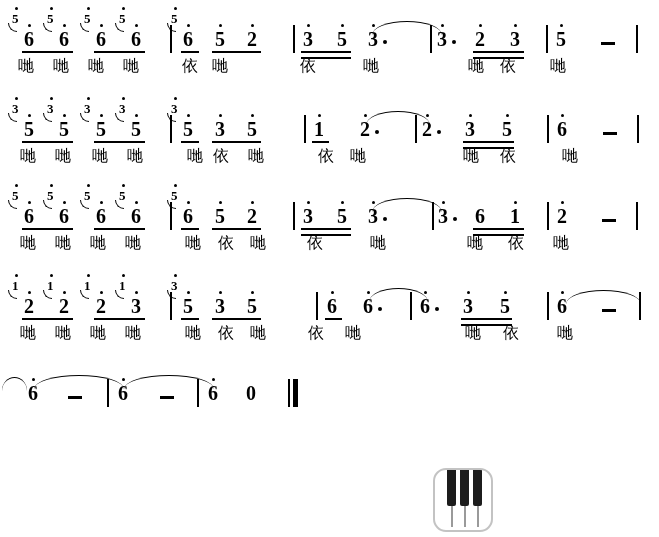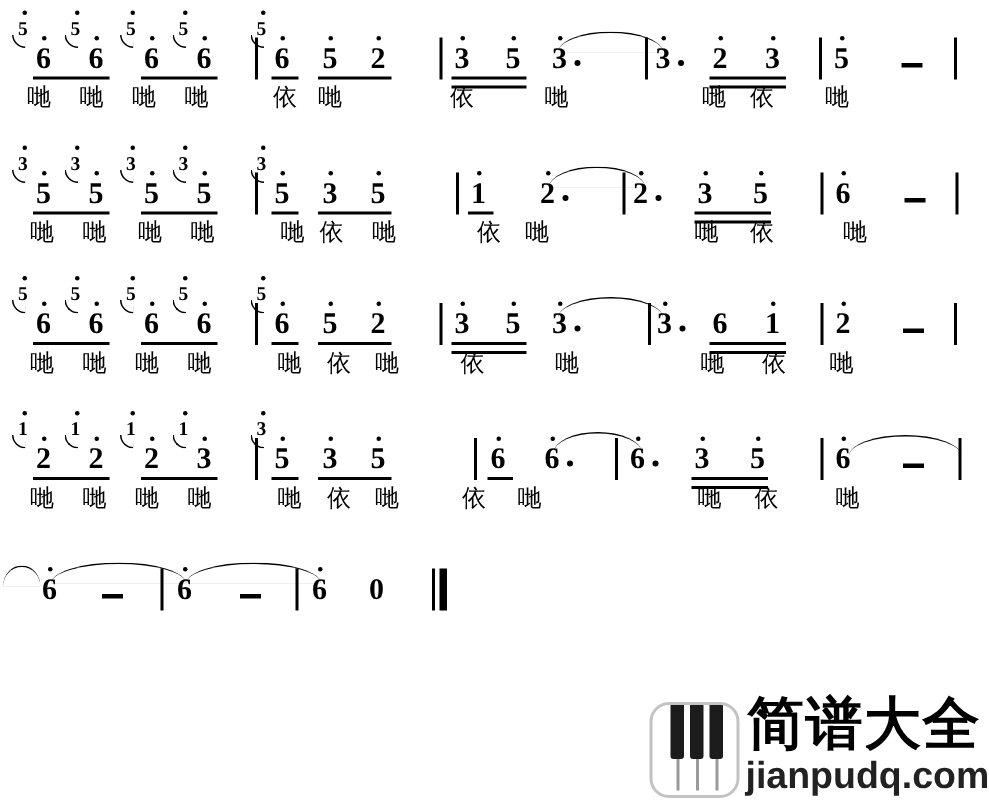--- a/index.html
+++ b/index.html
@@ -348,17 +348,15 @@
 
   <div class="logo">
     <div class="piano-icon">
       <div class="pdiv d1"></div>
       <div class="pdiv d2"></div>
       <div class="pdiv d3"></div>
       <div class="bkey k1"></div>
       <div class="bkey k2"></div>
       <div class="bkey k3"></div>
     </div>
-    <div class="site-name">简谱大全</div>
-    <div class="site-url">jianpudq.com</div>
   </div>
 
 </div>
 
 </body></html>

